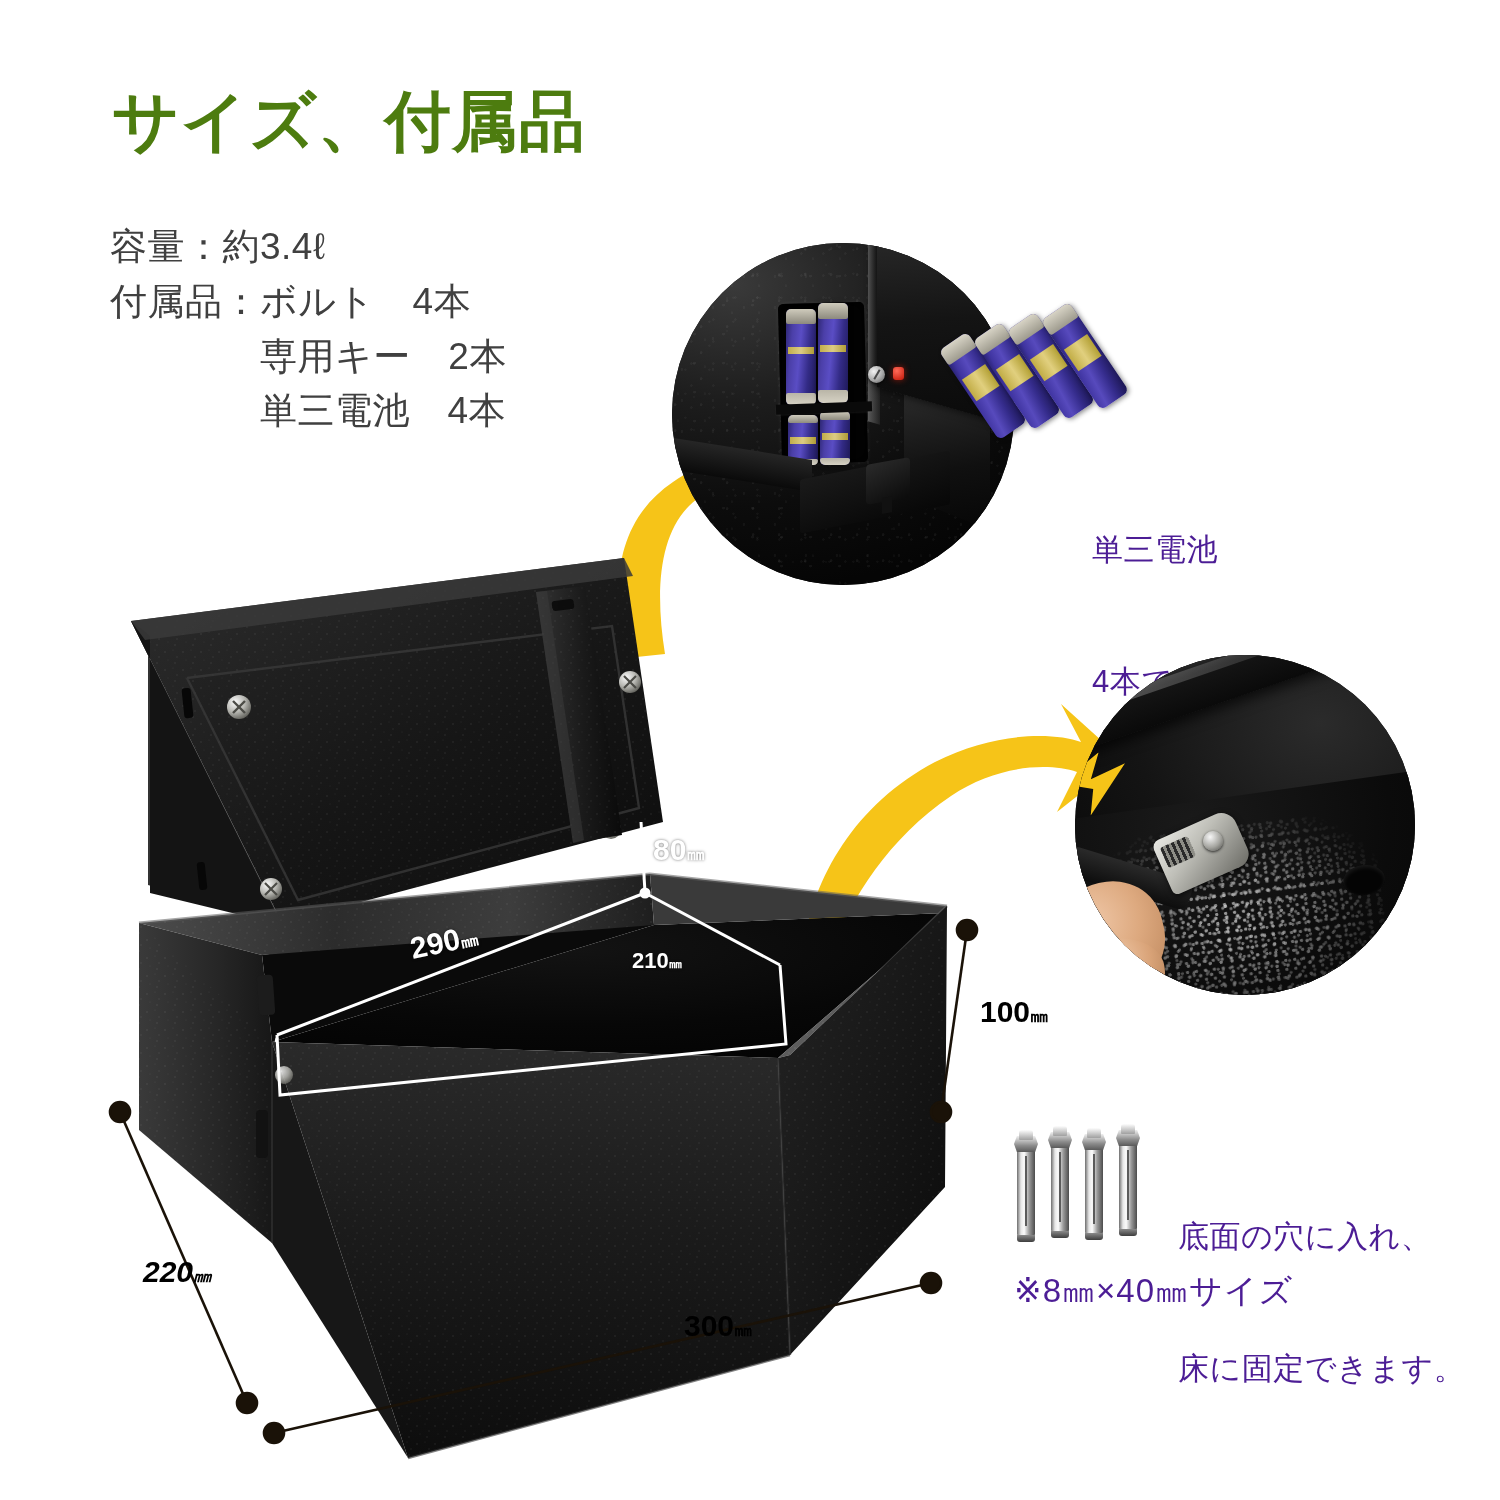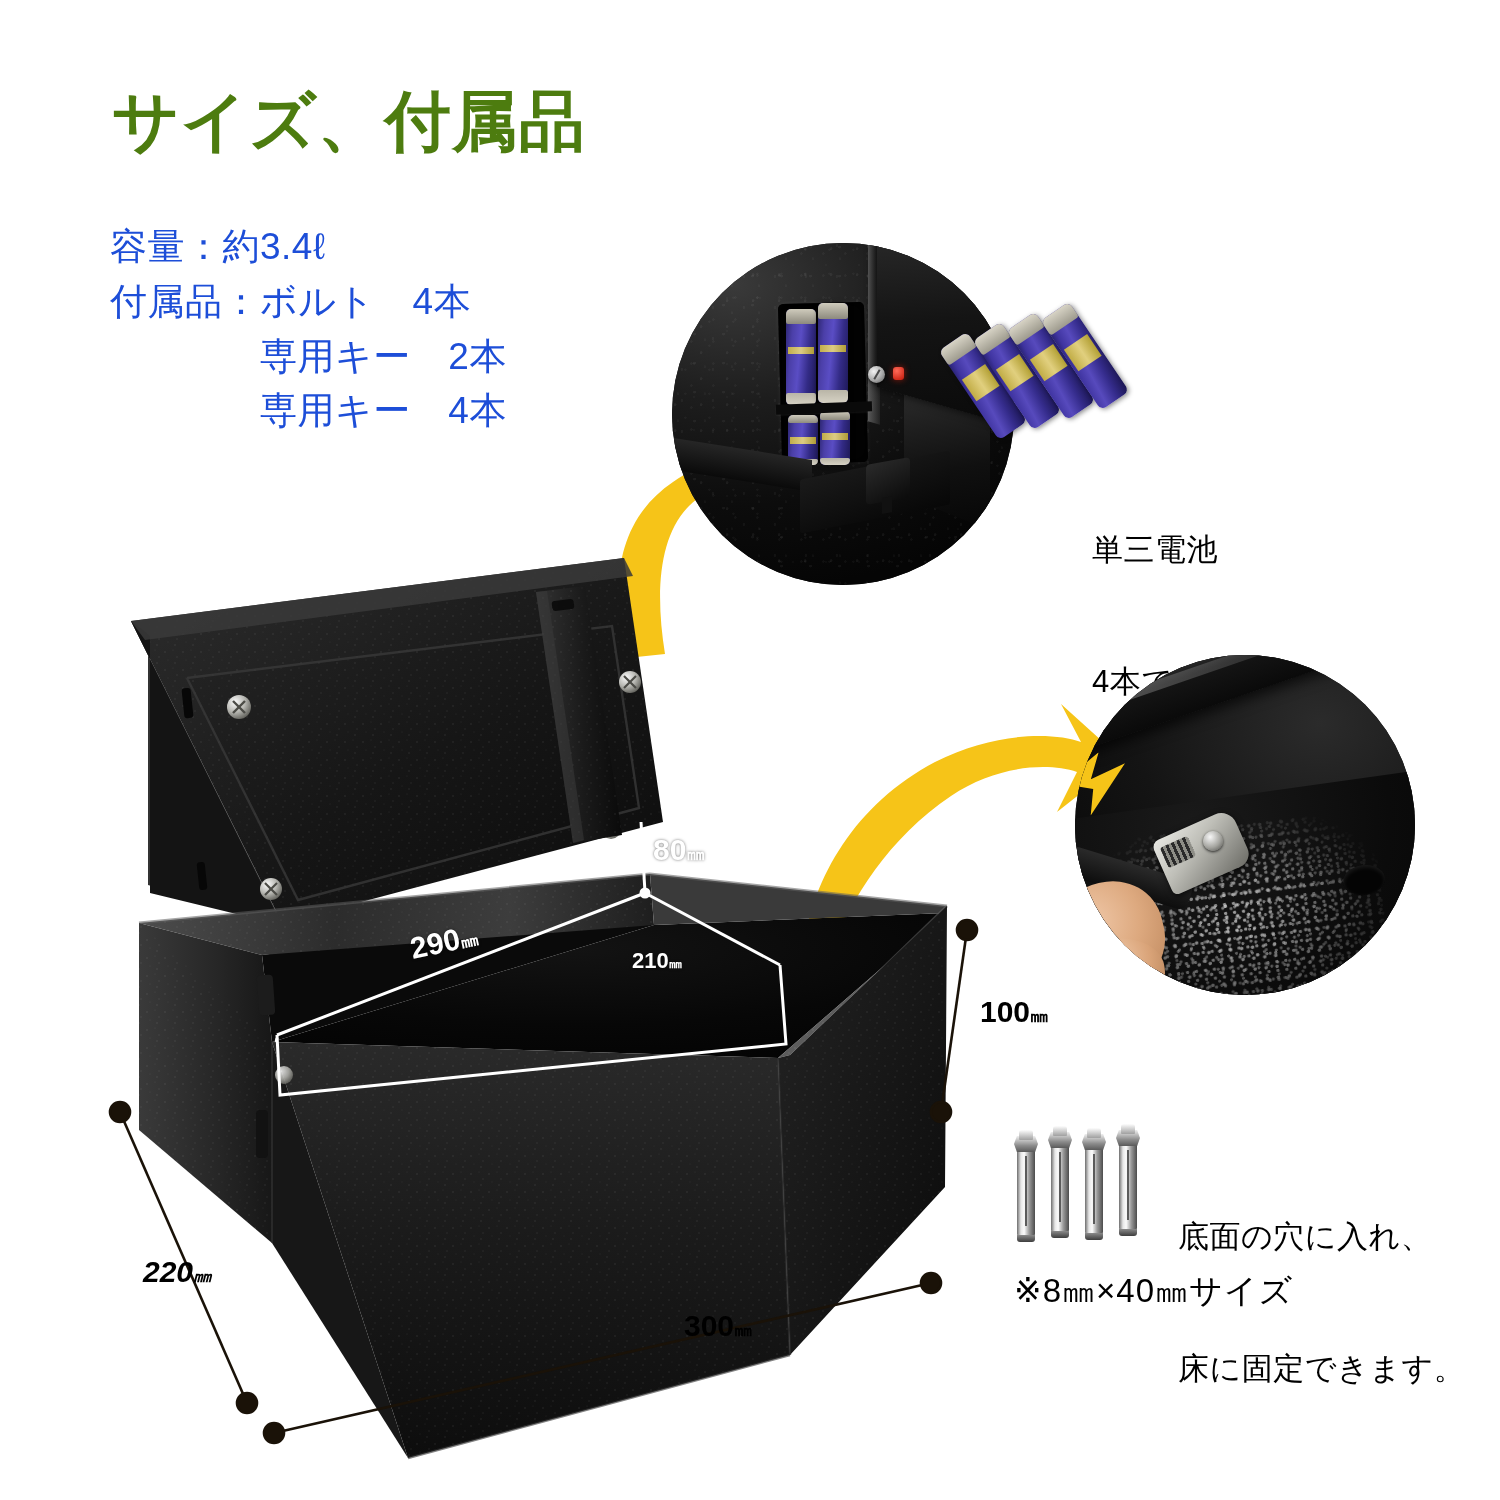--- a/index.html
+++ b/index.html
@@ -14,29 +14,29 @@
   #root { position:absolute; inset:0; }
 
   
   .page-title {
     position:absolute; left:112px; top:88px;
     font-size:66px; font-weight:700; letter-spacing:1px;
     color:#4d7c0f; white-space:nowrap; line-height:1;
   }
   .spec-block { position:absolute; left:110px; top:220px; }
   .spec-line {
-    font-size:37px; font-weight:400; color:#1d4ed8;
+    font-size:37px; font-weight:400; color:#404040;
     line-height:1.48; white-space:pre; letter-spacing:.5px;
   }
   .spec-line.indent { padding-left:150px; }
 
   
   .caption {
     position:absolute; font-size:31px; line-height:1.42;
-    color:#000000; white-space:pre; letter-spacing:.5px;
+    color:#4c1d95; white-space:pre; letter-spacing:.5px;
   }
   #cap-battery { left:1092px; top:440px; }
   #cap-bolt    { left:1178px; top:1127px; }
   #cap-bolt-size { left:1014px; top:1268px; font-size:33px; letter-spacing:1px; }
 
   
   .detail-circle {
     position:absolute; border-radius:50%; overflow:hidden;
     background:#0b0b0b;
   }
@@ -310,21 +310,21 @@
 <body>
 
 <div id="root">
 
   <div class="page-title">サイズ、付属品</div>
 
   <div class="spec-block">
     <div class="spec-line">容量：約3.4ℓ</div>
     <div class="spec-line">付属品：ボルト　4本</div>
     <div class="spec-line indent">専用キー　2本</div>
-    <div class="spec-line indent">専用キー　4本</div>
+    <div class="spec-line indent">単三電池　4本</div>
   </div>
 
   <svg class="art" id="arrow-to-battery" style="left:555px; top:370px;" width="260" height="290" viewBox="0 0 260 290">
     <path d="M 72 288
              C 54 214, 62 150, 118 112
              C 152 88, 188 82, 214 84
              L 196 52
              L 258 96
              L 196 138
              L 214 108

